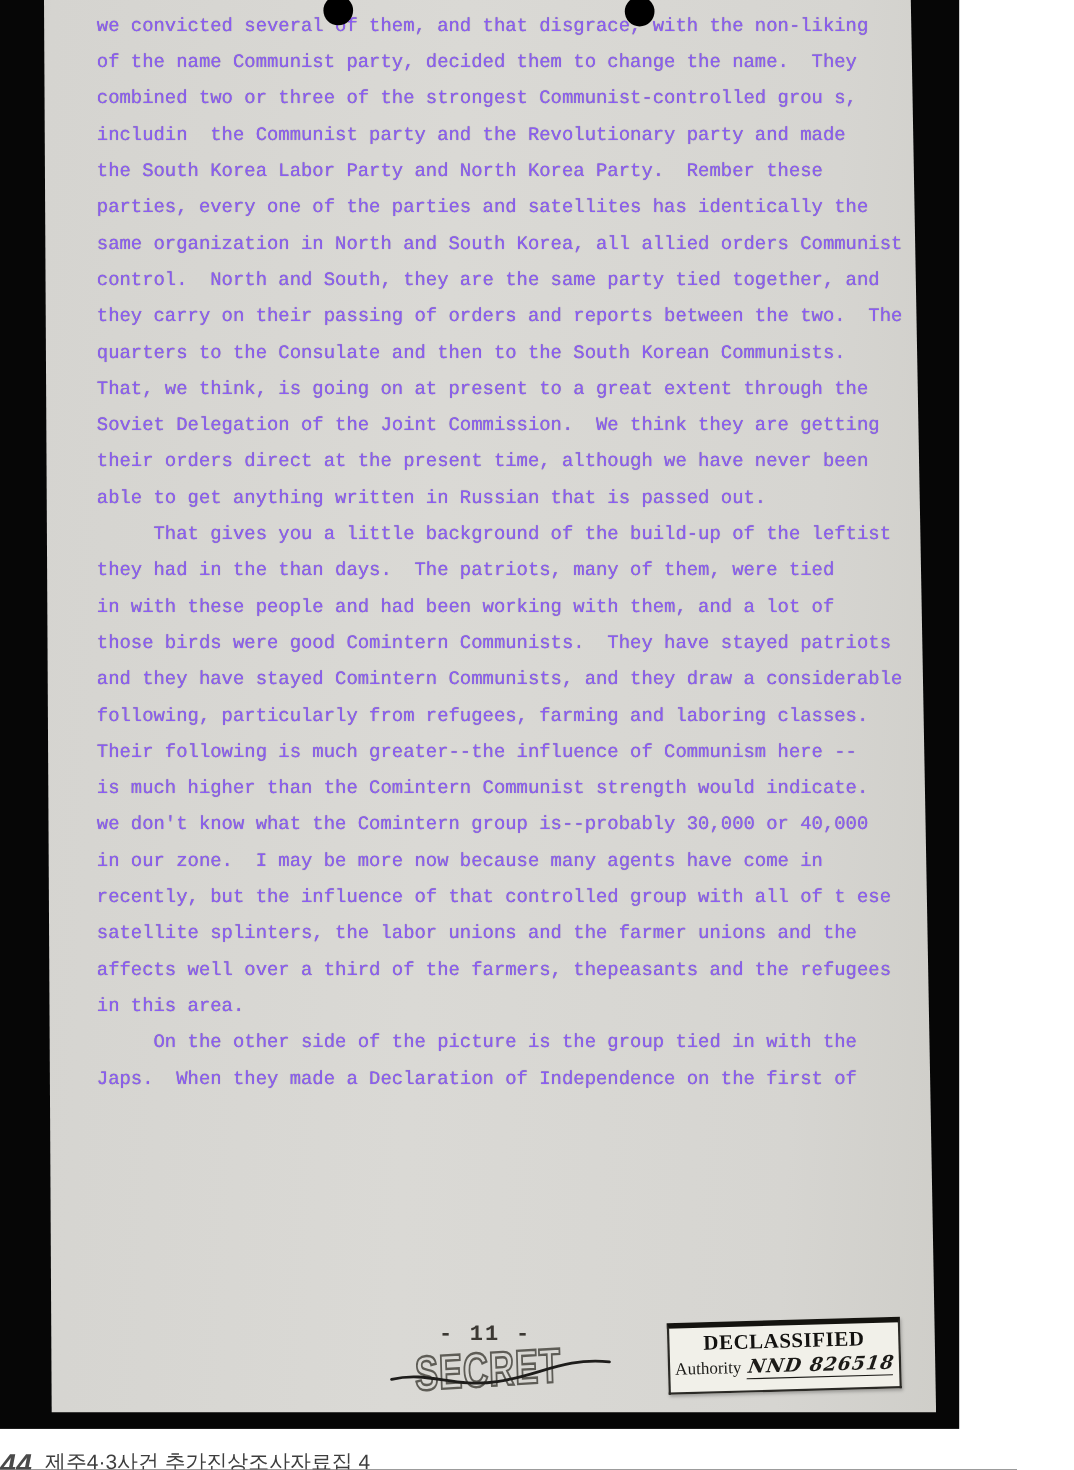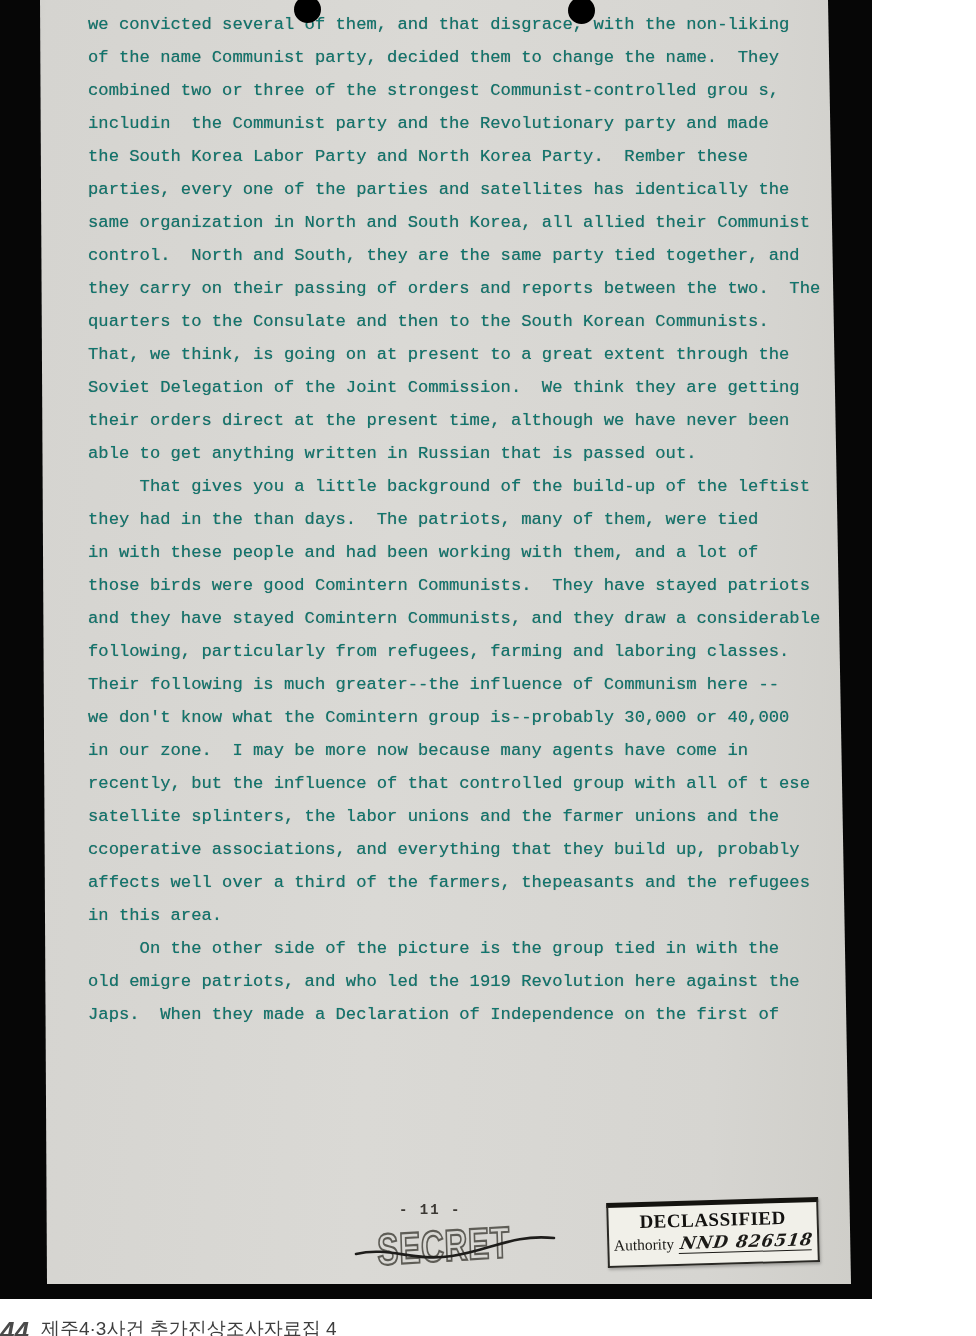--- a/index.html
+++ b/index.html
@@ -22,34 +22,34 @@
     background:linear-gradient(93deg,#c6c5c1 0%, #d5d4d0 5%, #dad9d5 45%, #d6d5d1 82%, #cecdc8 100%);
     clip-path:polygon(40px 0px, 828px 0px, 851px 1284px, 47px 1284px);
   }
   .textblock {
     position:absolute; left:88px; top:8px; width:760px;
   }
   .tline {
     font-family:"Liberation Mono", monospace;
     font-size:17.2px; line-height:33px;
     white-space:pre;
-    color:#0f766e;
+    color:#8b5cf6;
     text-shadow:0 0 0.7px rgba(55,52,47,0.6);
   }
   .redaction {
     position:absolute; width:27px; height:27px;
     border-radius:50%; background:#000;
   }
   .r1 { left:294px; top:-4px; }
   .r2 { left:568px; top:-3px; }
 
   .pagenum {
     position:absolute; left:399px; top:1202px;
     font-family:"Liberation Mono", monospace;
-    font-size:14px; font-weight:bold; letter-spacing:2px;
+    font-size:20px; font-weight:bold; letter-spacing:2px;
     color:#3b3833;
   }
   .secret {
     position:absolute; left:378px; top:1229px;
     font-family:"Liberation Sans", sans-serif;
     font-weight:700; font-size:44px; line-height:42px; letter-spacing:1px;
     color:transparent;
     -webkit-text-stroke:2.2px rgba(72,70,64,0.85);
     transform:scaleX(0.72) rotate(-2.5deg);
     transform-origin:left bottom;
@@ -105,44 +105,43 @@
 <div class="paper"></div>
 
 <div class="textblock" id="text-block">
 
 <div class="tline">we convicted several of them, and that disgrace, with the non-liking</div>
     <div class="tline">of the name Communist party, decided them to change the name.  They</div>
     <div class="tline">combined two or three of the strongest Communist-controlled grou s,</div>
     <div class="tline">includin  the Communist party and the Revolutionary party and made</div>
     <div class="tline">the South Korea Labor Party and North Korea Party.  Rember these</div>
     <div class="tline">parties, every one of the parties and satellites has identically the</div>
-    <div class="tline">same organization in North and South Korea, all allied their Communist</div>
+    <div class="tline">same organization in North and South Korea, all allied orders Communist</div>
     <div class="tline">control.  North and South, they are the same party tied together, and</div>
     <div class="tline">they carry on their passing of orders and reports between the two.  The</div>
     <div class="tline">quarters to the Consulate and then to the South Korean Communists.</div>
     <div class="tline">That, we think, is going on at present to a great extent through the</div>
     <div class="tline">Soviet Delegation of the Joint Commission.  We think they are getting</div>
     <div class="tline">their orders direct at the present time, although we have never been</div>
     <div class="tline">able to get anything written in Russian that is passed out.</div>
     <div class="tline">     That gives you a little background of the build-up of the leftist</div>
     <div class="tline">they had in the than days.  The patriots, many of them, were tied</div>
     <div class="tline">in with these people and had been working with them, and a lot of</div>
     <div class="tline">those birds were good Comintern Communists.  They have stayed patriots</div>
     <div class="tline">and they have stayed Comintern Communists, and they draw a considerable</div>
     <div class="tline">following, particularly from refugees, farming and laboring classes.</div>
     <div class="tline">Their following is much greater--the influence of Communism here --</div>
+    <div class="tline">is much higher than the Comintern Communist strength would indicate.</div>
     <div class="tline">we don't know what the Comintern group is--probably 30,000 or 40,000</div>
     <div class="tline">in our zone.  I may be more now because many agents have come in</div>
     <div class="tline">recently, but the influence of that controlled group with all of t ese</div>
     <div class="tline">satellite splinters, the labor unions and the farmer unions and the</div>
-    <div class="tline">ccoperative associations, and everything that they build up, probably</div>
     <div class="tline">affects well over a third of the farmers, thepeasants and the refugees</div>
     <div class="tline">in this area.</div>
     <div class="tline">     On the other side of the picture is the group tied in with the</div>
-    <div class="tline">old emigre patriots, and who led the 1919 Revolution here against the</div>
     <div class="tline">Japs.  When they made a Declaration of Independence on the first of</div>
   </div>
 
 <div class="redaction r1"></div>
 <div class="redaction r2"></div>
 
 <div class="pagenum">- 11 -</div>
 
 <div class="secret">SECRET</div>
 <svg class="strike" viewBox="0 0 220 50">

